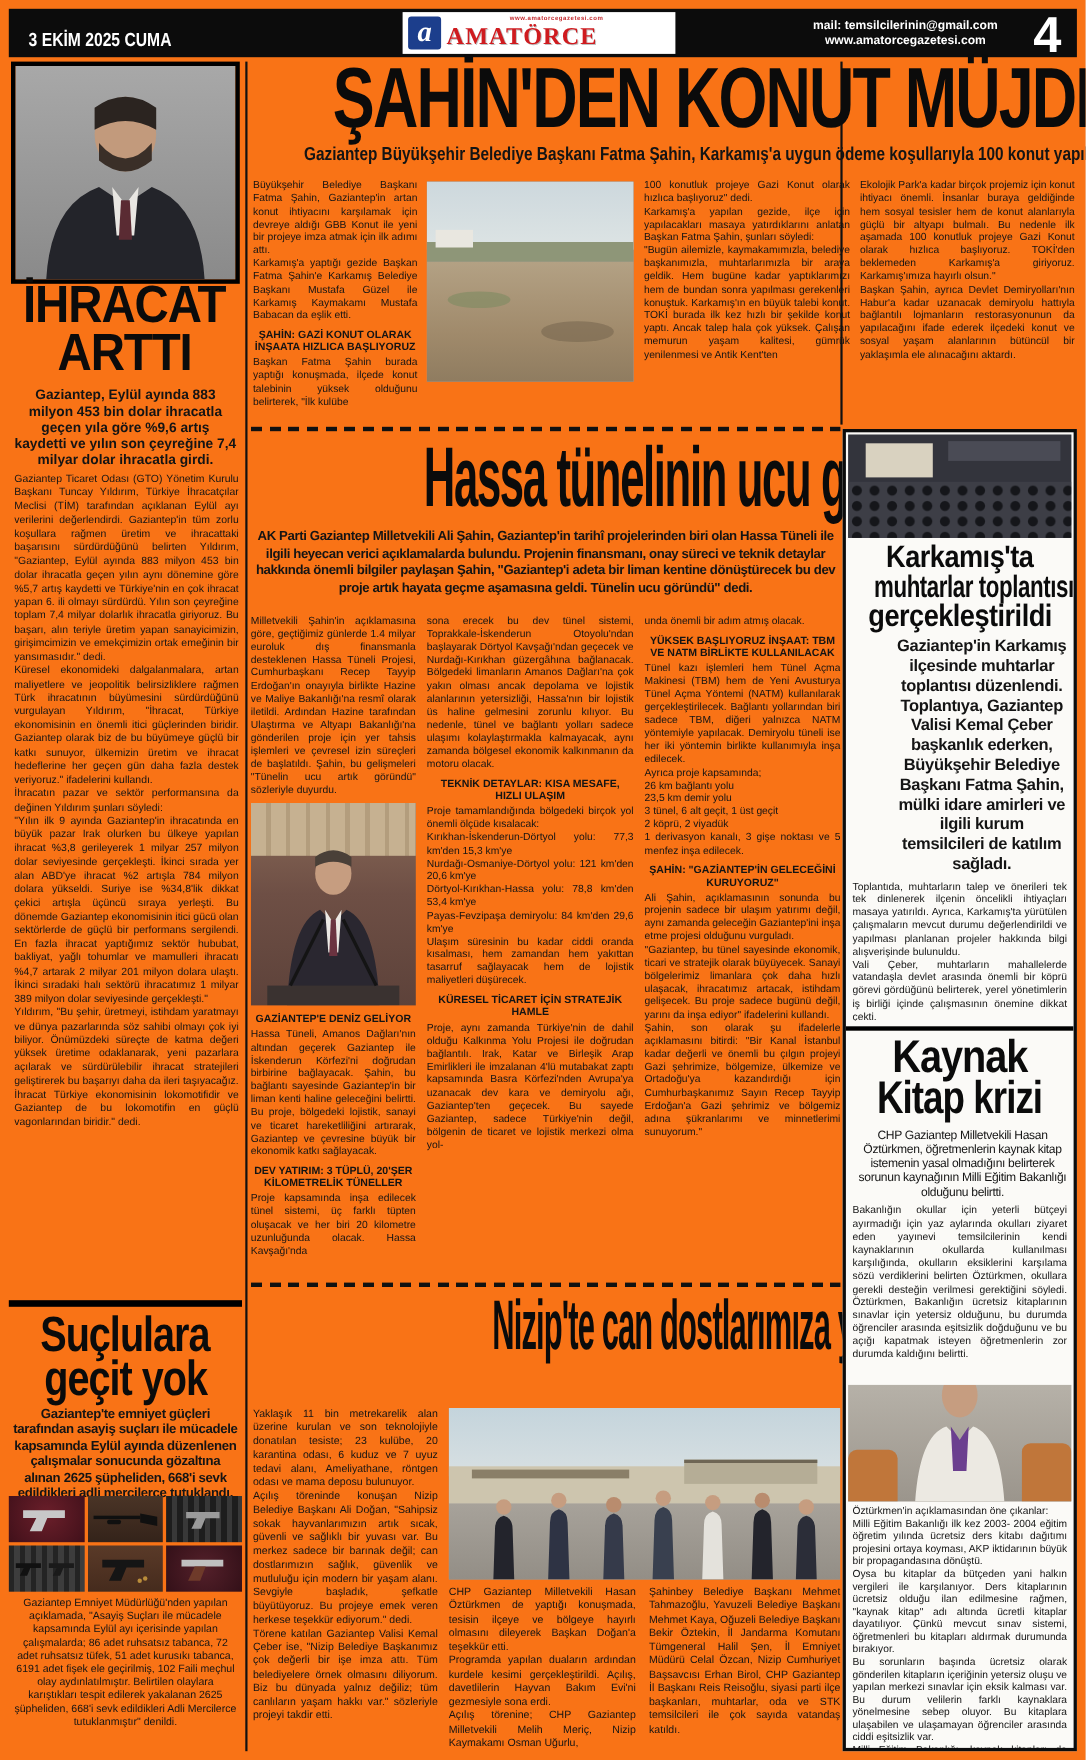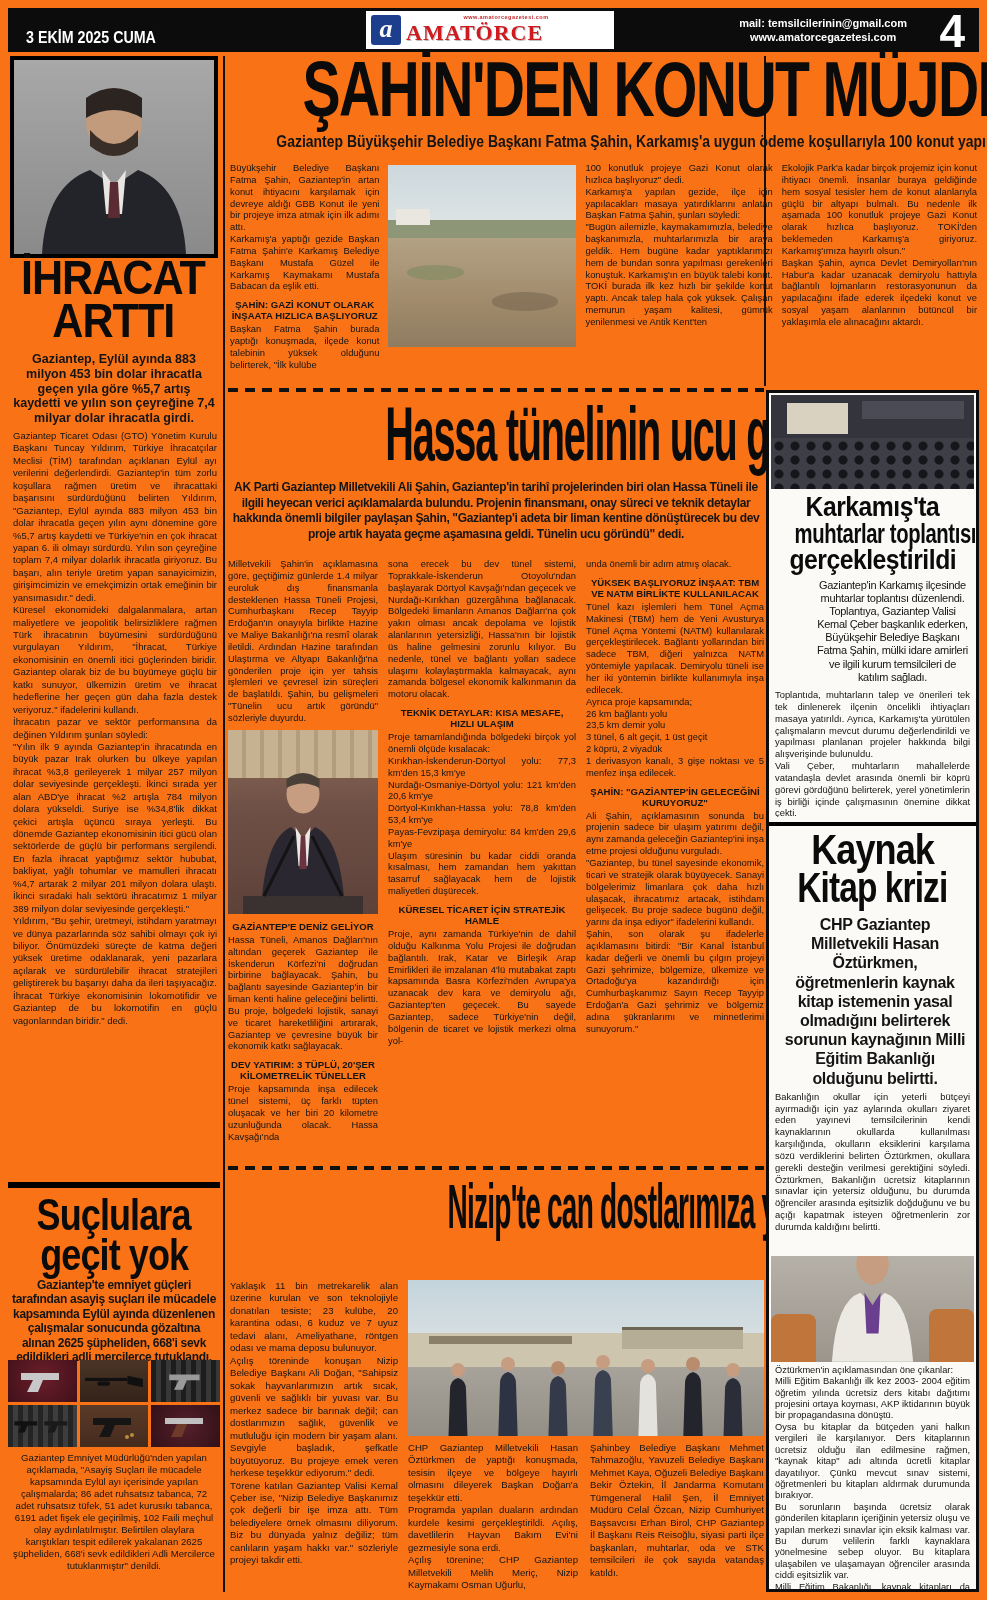--- a/index.html
+++ b/index.html
@@ -108,21 +108,21 @@
       <path d="M36 14 Q50 4 64 14 L64 24 Q50 16 36 24 Z" fill="#2b2420"></path>
       <path d="M14 92 Q16 58 38 50 L50 58 L62 50 Q84 58 86 92 Z" fill="#23242a"></path>
       <path d="M44 50 L50 58 L56 50 L54 72 L46 72 Z" fill="#e8e6e2"></path>
       <path d="M48 56 L52 56 L53 74 L47 74 Z" fill="#5a2b33"></path>
     </svg>
   </div>
   <div class="abs center" style="left:10px;top:256px;width:206px;line-height:.98;">
     <span class="cond hl" style="font-size:44px;transform:scale(.98,1.08);">İHRACAT</span><br>
     <span class="cond hl" style="font-size:44px;transform:scale(.98,1.08);">ARTTI</span>
   </div>
-  <div class="abs center" style="left:13px;top:352px;width:202px;font-size:12.5px;font-weight:bold;line-height:1.18;">Gaziantep, Eylül ayında 883 milyon 453 bin dolar ihracatla geçen yıla göre %5,7 artış kaydetti ve yılın son çeyreğine 7,4 milyar dolar ihracatla girdi.</div>
+  <div class="abs center" style="left:13px;top:352px;width:202px;font-size:12.5px;font-weight:bold;line-height:1.18;">Gaziantep, Eylül ayında 883 milyon 453 bin dolar ihracatla geçen yıla göre %9,6 artış kaydetti ve yılın son çeyreğine 7,4 milyar dolar ihracatla girdi.</div>
   <div class="abs pre" style="left:13px;top:430px;width:204px;height:748px;font-size:9.5px;line-height:1.31;text-align:justify;overflow:hidden;">Gaziantep Ticaret Odası (GTO) Yönetim Kurulu Başkanı Tuncay Yıldırım, Türkiye İhracatçılar Meclisi (TİM) tarafından açıklanan Eylül ayı verilerini değerlendirdi. Gaziantep'in tüm zorlu koşullara rağmen üretim ve ihracattaki başarısını sürdürdüğünü belirten Yıldırım, "Gaziantep, Eylül ayında 883 milyon 453 bin dolar ihracatla geçen yılın aynı dönemine göre %5,7 artış kaydetti ve Türkiye'nin en çok ihracat yapan 6. ili olmayı sürdürdü. Yılın son çeyreğine toplam 7,4 milyar dolarlık ihracatla giriyoruz. Bu başarı, alın teriyle üretim yapan sanayicimizin, girişimcimizin ve emekçimizin ortak emeğinin bir yansımasıdır." dedi.
 Küresel ekonomideki dalgalanmalara, artan maliyetlere ve jeopolitik belirsizliklere rağmen Türk ihracatının büyümesini sürdürdüğünü vurgulayan Yıldırım, "İhracat, Türkiye ekonomisinin en önemli itici güçlerinden biridir. Gaziantep olarak biz de bu büyümeye güçlü bir katkı sunuyor, ülkemizin üretim ve ihracat hedeflerine her geçen gün daha fazla destek veriyoruz." ifadelerini kullandı.
 İhracatın pazar ve sektör performansına da değinen Yıldırım şunları söyledi:
 "Yılın ilk 9 ayında Gaziantep'in ihracatında en büyük pazar Irak olurken bu ülkeye yapılan ihracat %3,8 gerileyerek 1 milyar 257 milyon dolar seviyesinde gerçekleşti. İkinci sırada yer alan ABD'ye ihracat %2 artışla 784 milyon dolara yükseldi. Suriye ise %34,8'lik dikkat çekici artışla üçüncü sıraya yerleşti. Bu dönemde Gaziantep ekonomisinin itici gücü olan sektörlerde de güçlü bir performans sergilendi. En fazla ihracat yaptığımız sektör hububat, bakliyat, yağlı tohumlar ve mamulleri ihracatı %4,7 artarak 2 milyar 201 milyon dolara ulaştı. İkinci sıradaki halı sektörü ihracatımız 1 milyar 389 milyon dolar seviyesinde gerçekleşti."
 Yıldırım, "Bu şehir, üretmeyi, istihdam yaratmayı ve dünya pazarlarında söz sahibi olmayı çok iyi biliyor. Önümüzdeki süreçte de katma değeri yüksek üretime odaklanarak, yeni pazarlara açılarak ve sürdürülebilir ihracat stratejileri geliştirerek bu başarıyı daha da ileri taşıyacağız. İhracat Türkiye ekonomisinin lokomotifidir ve Gaziantep de bu lokomotifin en güçlü vagonlarından biridir." dedi.</div>
   <div class="abs" style="left:8px;top:1182px;width:212px;height:6px;background:#000;"></div>
 
   <div class="abs center" style="left:8px;top:1194px;width:212px;line-height:1;">
     <span class="cond hl" style="font-size:40px;transform:scale(.9,1.12);">Suçlulara</span><br>
     <span class="cond hl" style="font-size:40px;transform:scale(.9,1.12);">geçit yok</span>
@@ -282,29 +282,29 @@
     <div class="photo" style="margin:2px;height:94px;background:#33343c;">
       <div class="abs" style="left:8%;top:8%;width:30%;height:34%;background:#d9d2c0;"></div>
       <div class="abs" style="left:45%;top:6%;width:50%;height:20%;background:#4a4b55;"></div>
       <div class="abs" style="left:0;top:46%;width:100%;height:54%;background:radial-gradient(circle 5px at 8px 8px,#15161a 4px,transparent 5px) 0 0/16px 14px,#3d3e46;"></div>
     </div>
     <div class="center" style="line-height:1.02;margin-top:4px;">
       <span class="cond hl" style="font-size:26px;letter-spacing:-.5px;transform:scale(.95,1.08);">Karkamış'ta</span><br>
       <span class="cond hl" style="font-size:26px;letter-spacing:-.5px;transform:scale(.78,1.08);">muhtarlar toplantısı</span><br>
       <span class="cond hl" style="font-size:26px;letter-spacing:-.5px;transform:scale(.95,1.08);">gerçekleştirildi</span>
     </div>
-    <div class="sb-pad center" style="margin-top:6px;font-size:11px;font-weight:normal;line-height:1.2;letter-spacing:-.3px;margin-left:40px;">Gaziantep'in Karkamış ilçesinde muhtarlar toplantısı düzenlendi. Toplantıya, Gaziantep Valisi Kemal Çeber başkanlık ederken, Büyükşehir Belediye Başkanı Fatma Şahin, mülki idare amirleri ve ilgili kurum temsilcileri de katılım sağladı.</div>
+    <div class="sb-pad center" style="margin-top:6px;font-size:15px;font-weight:bold;line-height:1.2;letter-spacing:-.3px;margin-left:40px;">Gaziantep'in Karkamış ilçesinde muhtarlar toplantısı düzenlendi. Toplantıya, Gaziantep Valisi Kemal Çeber başkanlık ederken, Büyükşehir Belediye Başkanı Fatma Şahin, mülki idare amirleri ve ilgili kurum temsilcileri de katılım sağladı.</div>
     <div class="sb-pad pre" style="margin-top:5px;height:128px;font-size:9.4px;line-height:1.26;text-align:justify;overflow:hidden;">Toplantıda, muhtarların talep ve önerileri tek tek dinlenerek ilçenin öncelikli ihtiyaçları masaya yatırıldı. Ayrıca, Karkamış'ta yürütülen çalışmaların mevcut durumu değerlendirildi ve yapılması planlanan projeler hakkında bilgi alışverişinde bulunuldu.
 Vali Çeber, muhtarların mahallelerde vatandaşla devlet arasında önemli bir köprü görevi gördüğünü belirterek, yerel yönetimlerin iş birliği içinde çalışmasının önemine dikkat çekti.</div>
     <div style="height:4px;background:#000;margin:5px 0;"></div>
     <div class="center" style="line-height:1;">
       <span class="cond hl" style="font-size:38px;transform:scale(.95,1.1);">Kaynak</span><br>
       <span class="cond hl" style="font-size:38px;transform:scale(.88,1.1);">Kitap krizi</span>
     </div>
-    <div class="sb-pad center" style="margin-top:8px;font-size:16px;font-weight:bold;line-height:1.2;letter-spacing:-.3px;padding-left:11px;">CHP Gaziantep Milletvekili Hasan Öztürkmen, öğretmenlerin kaynak kitap istemenin yasal olmadığını belirterek sorunun kaynağının Milli Eğitim Bakanlığı olduğunu belirtti.</div>
+    <div class="sb-pad center" style="margin-top:8px;font-size:11px;font-weight:normal;line-height:1.2;letter-spacing:-.3px;padding-left:11px;">CHP Gaziantep Milletvekili Hasan Öztürkmen, öğretmenlerin kaynak kitap istemenin yasal olmadığını belirterek sorunun kaynağının Milli Eğitim Bakanlığı olduğunu belirtti.</div>
     <div class="sb-pad pre" style="margin-top:3px;height:162px;font-size:9.4px;line-height:1.26;text-align:justify;overflow:hidden;">Bakanlığın okullar için yeterli bütçeyi ayırmadığı için yaz aylarında okulları ziyaret eden yayınevi temsilcilerinin kendi kaynaklarının okullarda kullanılması karşılığında, okulların eksiklerini karşılama sözü verdiklerini belirten Öztürkmen, okullara gerekli desteğin verilmesi gerektiğini söyledi. Öztürkmen, Bakanlığın ücretsiz kitaplarının sınavlar için yetersiz olduğunu, bu durumda öğrenciler arasında eşitsizlik doğduğunu ve bu açığı kapatmak isteyen öğretmenlerin zor durumda kaldığını belirtti.</div>
     <div class="photo" style="margin:3px 2px;height:106px;background:linear-gradient(180deg,#b6b1a8,#9b958c);">
       <div class="abs" style="left:0;top:55%;width:22%;height:45%;background:#c0763a;border-radius:8px 8px 0 0;"></div>
       <div class="abs" style="left:78%;top:50%;width:22%;height:50%;background:#c0763a;border-radius:8px 8px 0 0;"></div>
       <svg class="figure-svg" viewBox="0 0 100 60">
         <ellipse cx="50" cy="12" rx="8" ry="10" fill="#c69d80"></ellipse>
         <path d="M30 60 Q32 30 44 26 L50 32 L56 26 Q68 30 70 60 Z" fill="#ece9e2"></path>
         <path d="M46 26 L50 32 L54 26 L53 46 L47 46 Z" fill="#6b3f8f"></path>
       </svg>
     </div>

